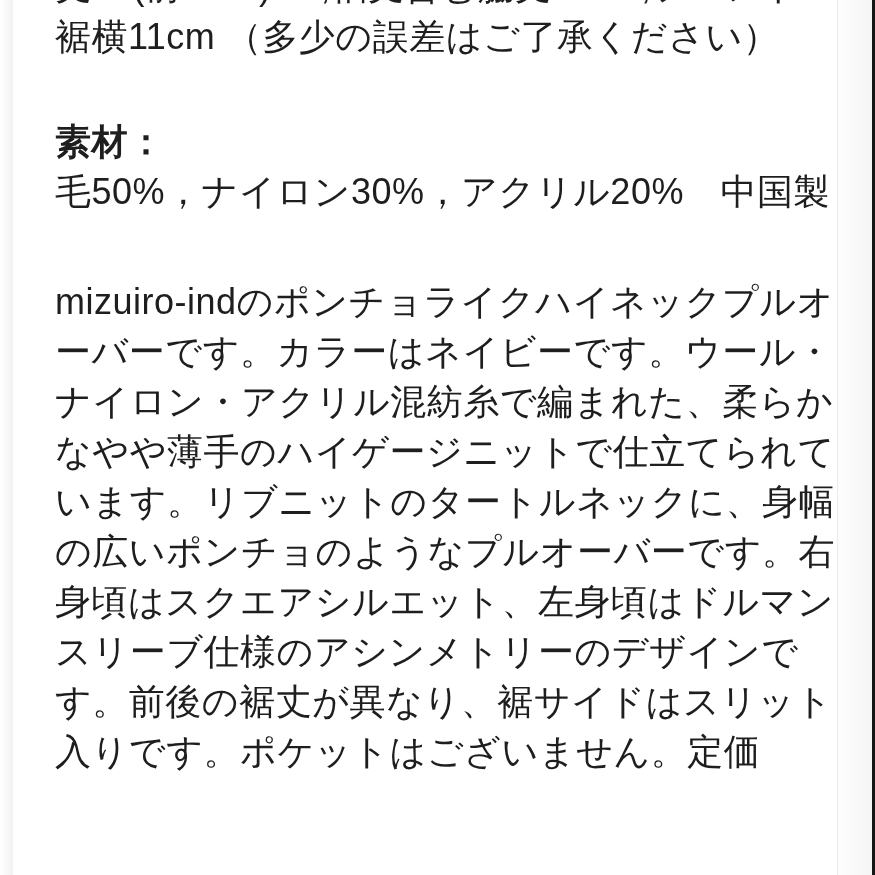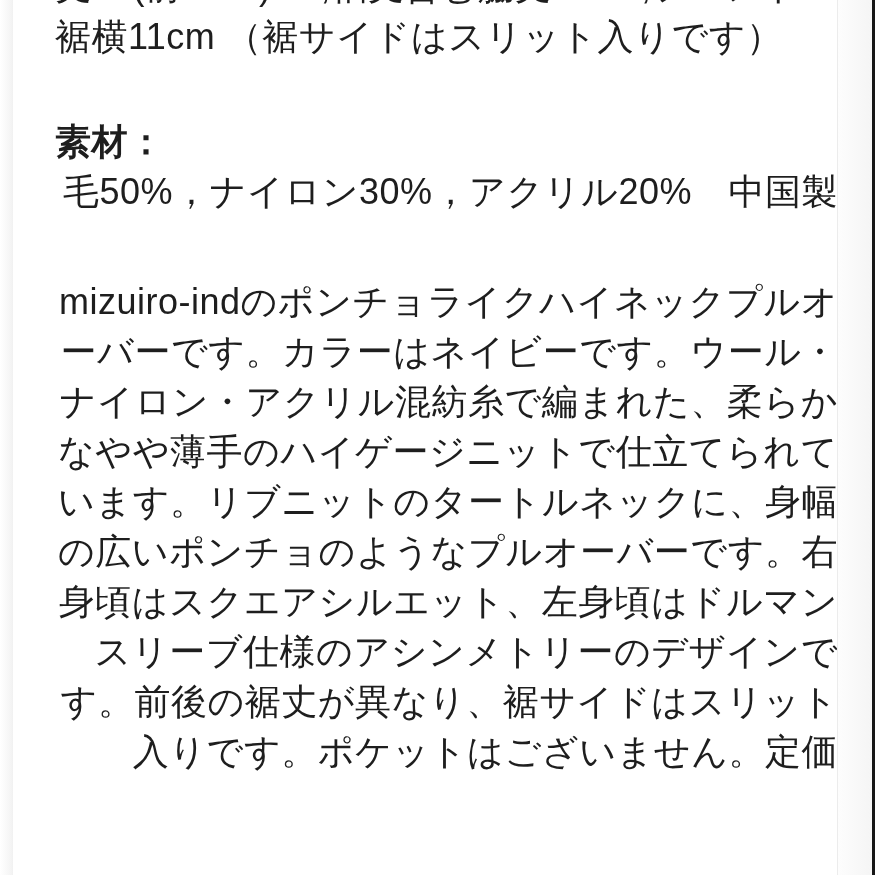--- a/index.html
+++ b/index.html
@@ -57,35 +57,34 @@
   .line { white-space: nowrap; overflow: hidden; }
   .section-material { margin-top: 55px; }
   .section-design   { margin-top: 60px; }
   .heading {
     font-weight: 700;
     margin-top: 11px;
   }
   .body-text {
     font-weight: 400;
     overflow-wrap: break-word;
-    text-align: right;
   }
 </style>
 </head>
 <body>
 
 <div class="screen">
 
   <div class="left-gutter"></div>
 
   <div class="content">
 
     <div class="para size-para">
       <div class="line">丈64(前～70)cm,袖丈含む脇丈33cm,フロント</div>
-      <div class="line">裾横11cm （裾サイドはスリット入りです）</div>
+      <div class="line">裾横11cm （多少の誤差はご了承ください）</div>
     </div>
 
     <div class="para section-material">
       <div class="heading">素材：</div>
       <div class="body-text">毛50%，ナイロン30%，アクリル20%　中国製</div>
     </div>
 
     <div class="para section-design">
       <div class="body-text">mizuiro-indのポンチョライクハイネックプルオーバーです。カラーはネイビーです。ウール・ナイロン・アクリル混紡糸で編まれた、柔らかなやや薄手のハイゲージニットで仕立てられています。リブニットのタートルネックに、身幅の広いポンチョのようなプルオーバーです。右身頃はスクエアシルエット、左身頃はドルマンスリーブ仕様のアシンメトリーのデザインです。前後の裾丈が異なり、裾サイドはスリット入りです。ポケットはございません。定価</div>
     </div>

